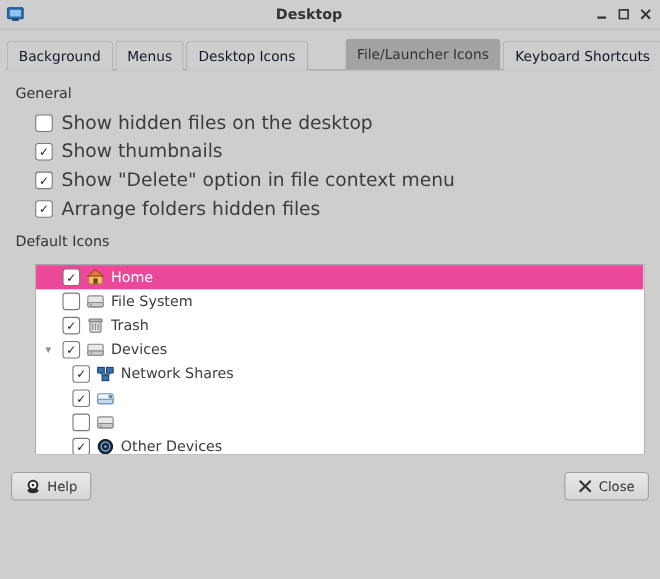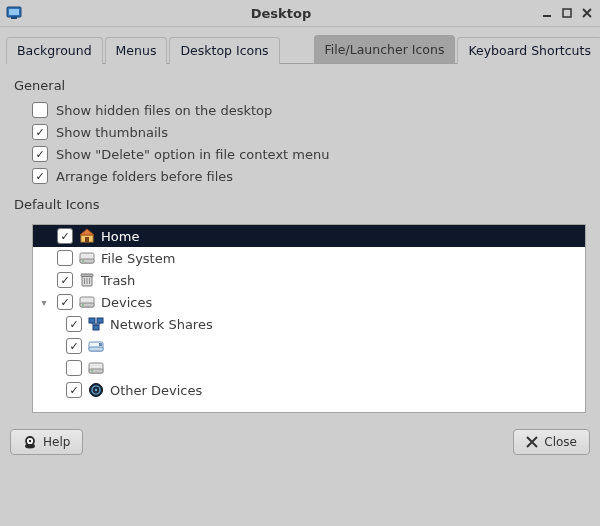--- a/index.html
+++ b/index.html
@@ -94,21 +94,21 @@
     font-weight: normal;
     font-size: 13px;
     margin: 4px 0 6px 0;
     color: #333;
   }
   .checkrow {
     display: flex;
     align-items: center;
     gap: 8px;
     padding: 3px 0 3px 18px;
-    font-size: 13px;
+    font-size: 17px;
     color: #3c3c3c;
   }
   .checkbox {
     width: 14px;
     height: 14px;
     border: 1px solid #7a7a7a;
     border-radius: 3px;
     background: #fff;
     display: inline-flex;
     align-items: center;
@@ -133,21 +133,21 @@
   .tree-row {
     display: flex;
     align-items: center;
     height: 22px;
     padding-left: 4px;
     gap: 6px;
     font-size: 13px;
     color: #3c3c3c;
   }
   .tree-row.selected {
-    background: #0f172a;
+    background: #ec4899;
     color: #fff;
   }
   .tree-row .expander {
     width: 14px;
     text-align: center;
     color: #888;
     font-size: 10px;
     flex-shrink: 0;
   }
   .tree-row.selected .expander { color: #fff; }
@@ -228,21 +228,21 @@
         <div class="checkrow">
           <span class="checkbox checked"></span>
           <span>Show thumbnails</span>
         </div>
         <div class="checkrow">
           <span class="checkbox checked"></span>
           <span>Show "Delete" option in file context menu</span>
         </div>
         <div class="checkrow">
           <span class="checkbox checked"></span>
-          <span>Arrange folders before files</span>
+          <span>Arrange folders hidden files</span>
         </div>
       </div>
 
     <div class="section-title" style="margin-top:10px">Default Icons</div>
     <div class="tree-wrap" id="tree">
         <div class="tree-row selected">
           <span class="expander"></span>
           <span class="checkbox checked"></span>
           <span class="tree-icon">
             <svg width="16" height="16" viewBox="0 0 16 16">

